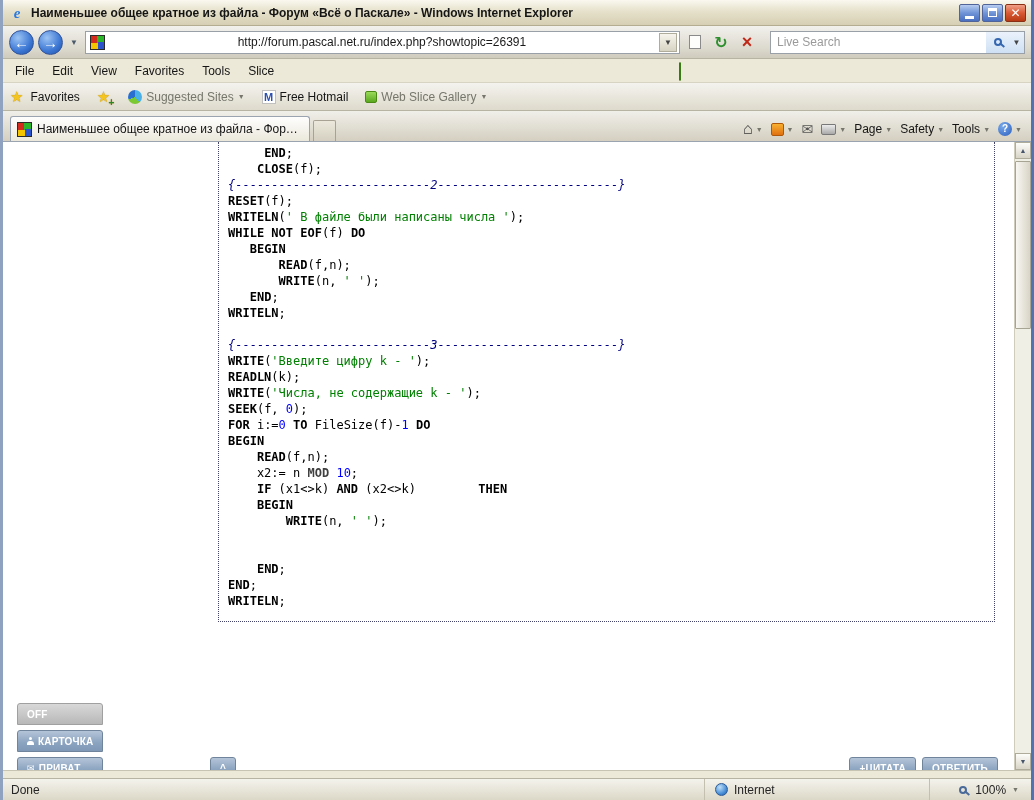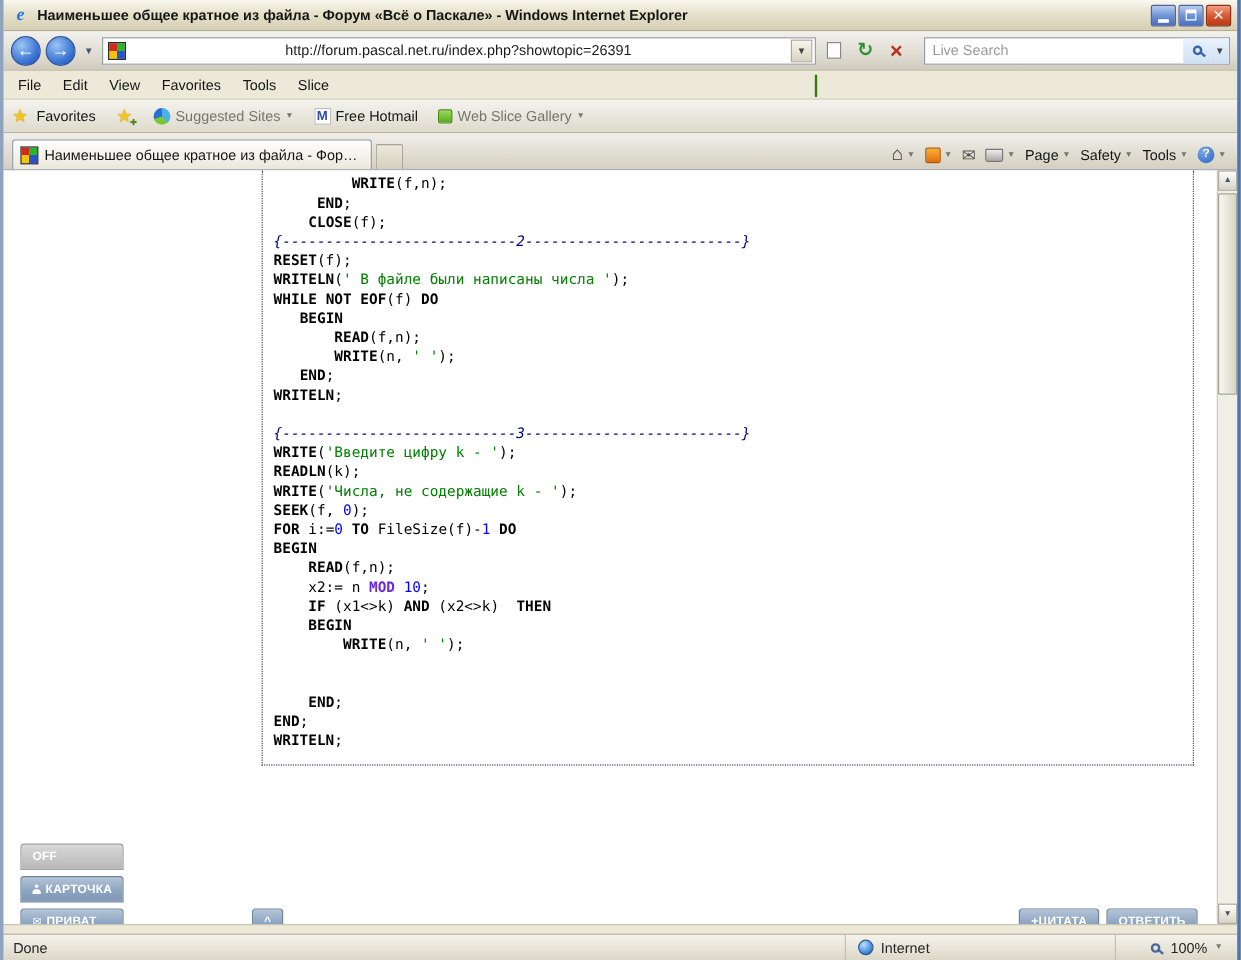--- a/index.html
+++ b/index.html
@@ -248,43 +248,42 @@
       <span class="cmd">
           <span class="help-ico">?</span>
           <span class="caret">▼</span>
         </span>
     </div>
   </div>
 
   <div class="content">
     <div class="page">
       <div class="code-box">
-          <div class="code-line"><span style="color: rgb(0, 0, 0);">         </span><span style="color: rgb(0, 0, 0); font-weight: bold;">WRITE</span><span style="color: rgb(0, 0, 0);">(f,n);</span></div>
           <div class="code-line"><span style="color: rgb(0, 0, 0);">     </span><span style="color: rgb(0, 0, 0); font-weight: bold;">END</span><span style="color: rgb(0, 0, 0);">;</span></div>
           <div class="code-line"><span style="color: rgb(0, 0, 0);">    </span><span style="color: rgb(0, 0, 0); font-weight: bold;">CLOSE</span><span style="color: rgb(0, 0, 0);">(f);</span></div>
           <div class="code-line"><span style="color: rgb(0, 0, 128); font-style: italic;">{---------------------------2-------------------------}</span></div>
           <div class="code-line"><span style="color: rgb(0, 0, 0); font-weight: bold;">RESET</span><span style="color: rgb(0, 0, 0);">(f);</span></div>
           <div class="code-line"><span style="color: rgb(0, 0, 0); font-weight: bold;">WRITELN</span><span style="color: rgb(0, 0, 0);">(</span><span style="color: rgb(0, 128, 0);">' В файле были написаны числа '</span><span style="color: rgb(0, 0, 0);">);</span></div>
           <div class="code-line"><span style="color: rgb(0, 0, 0); font-weight: bold;">WHILE</span><span style="color: rgb(0, 0, 0);"> </span><span style="color: rgb(0, 0, 0); font-weight: bold;">NOT</span><span style="color: rgb(0, 0, 0);"> </span><span style="color: rgb(0, 0, 0); font-weight: bold;">EOF</span><span style="color: rgb(0, 0, 0);">(f) </span><span style="color: rgb(0, 0, 0); font-weight: bold;">DO</span></div>
           <div class="code-line"><span style="color: rgb(0, 0, 0);">   </span><span style="color: rgb(0, 0, 0); font-weight: bold;">BEGIN</span></div>
           <div class="code-line"><span style="color: rgb(0, 0, 0);">       </span><span style="color: rgb(0, 0, 0); font-weight: bold;">READ</span><span style="color: rgb(0, 0, 0);">(f,n);</span></div>
           <div class="code-line"><span style="color: rgb(0, 0, 0);">       </span><span style="color: rgb(0, 0, 0); font-weight: bold;">WRITE</span><span style="color: rgb(0, 0, 0);">(n, </span><span style="color: rgb(0, 128, 0);">' '</span><span style="color: rgb(0, 0, 0);">);</span></div>
           <div class="code-line"><span style="color: rgb(0, 0, 0);">   </span><span style="color: rgb(0, 0, 0); font-weight: bold;">END</span><span style="color: rgb(0, 0, 0);">;</span></div>
           <div class="code-line"><span style="color: rgb(0, 0, 0); font-weight: bold;">WRITELN</span><span style="color: rgb(0, 0, 0);">;</span></div>
           <div class="code-line">&nbsp;</div>
           <div class="code-line"><span style="color: rgb(0, 0, 128); font-style: italic;">{---------------------------3-------------------------}</span></div>
           <div class="code-line"><span style="color: rgb(0, 0, 0); font-weight: bold;">WRITE</span><span style="color: rgb(0, 0, 0);">(</span><span style="color: rgb(0, 128, 0);">'Введите цифру k - '</span><span style="color: rgb(0, 0, 0);">);</span></div>
           <div class="code-line"><span style="color: rgb(0, 0, 0); font-weight: bold;">READLN</span><span style="color: rgb(0, 0, 0);">(k);</span></div>
           <div class="code-line"><span style="color: rgb(0, 0, 0); font-weight: bold;">WRITE</span><span style="color: rgb(0, 0, 0);">(</span><span style="color: rgb(0, 128, 0);">'Числа, не содержащие k - '</span><span style="color: rgb(0, 0, 0);">);</span></div>
           <div class="code-line"><span style="color: rgb(0, 0, 0); font-weight: bold;">SEEK</span><span style="color: rgb(0, 0, 0);">(f, </span><span style="color: rgb(0, 0, 255);">0</span><span style="color: rgb(0, 0, 0);">);</span></div>
           <div class="code-line"><span style="color: rgb(0, 0, 0); font-weight: bold;">FOR</span><span style="color: rgb(0, 0, 0);"> i:=</span><span style="color: rgb(0, 0, 255);">0</span><span style="color: rgb(0, 0, 0);"> </span><span style="color: rgb(0, 0, 0); font-weight: bold;">TO</span><span style="color: rgb(0, 0, 0);"> FileSize(f)-</span><span style="color: rgb(0, 0, 255);">1</span><span style="color: rgb(0, 0, 0);"> </span><span style="color: rgb(0, 0, 0); font-weight: bold;">DO</span></div>
           <div class="code-line"><span style="color: rgb(0, 0, 0); font-weight: bold;">BEGIN</span></div>
           <div class="code-line"><span style="color: rgb(0, 0, 0);">    </span><span style="color: rgb(0, 0, 0); font-weight: bold;">READ</span><span style="color: rgb(0, 0, 0);">(f,n);</span></div>
-          <div class="code-line"><span style="color: rgb(0, 0, 0);">    x2:= n </span><span style="color: #6d28d9; font-weight: bold;">MOD</span><span style="color: rgb(0, 0, 0);"> </span><span style="color: rgb(0, 0, 255);">10</span><span style="color: rgb(0, 0, 0);">;</span></div>
-          <div class="code-line"><span style="color: rgb(0, 0, 0);">    </span><span style="color: rgb(0, 0, 0); font-weight: bold;">IF</span><span style="color: rgb(0, 0, 0);"> (x1&lt;&gt;k) </span><span style="color: rgb(0, 0, 0); font-weight: bold;">AND</span><span style="color: rgb(0, 0, 0);"> (x2&lt;&gt;k)  </span><span style="color: rgb(0, 0, 0); font-weight: bold;">THEN</span></div>
+          <div class="code-line"><span style="color: rgb(0, 0, 0);">    x2:= n </span><span style="color: #404040; font-weight: bold;">MOD</span><span style="color: rgb(0, 0, 0);"> </span><span style="color: rgb(0, 0, 255);">10</span><span style="color: rgb(0, 0, 0);">;</span></div>
+          <div class="code-line"><span style="color: rgb(0, 0, 0);">    </span><span style="color: rgb(0, 0, 0); font-weight: bold;">IF</span><span style="color: rgb(0, 0, 0);"> (x1&lt;&gt;k) </span><span style="color: rgb(0, 0, 0); font-weight: bold;">AND</span><span style="color: rgb(0, 0, 0);"> (x2&lt;&gt;k)  </span><span style="color: rgb(0, 0, 0); font-weight: bold; margin-left: 48px;">THEN</span></div>
           <div class="code-line"><span style="color: rgb(0, 0, 0);">    </span><span style="color: rgb(0, 0, 0); font-weight: bold;">BEGIN</span></div>
           <div class="code-line"><span style="color: rgb(0, 0, 0);">        </span><span style="color: rgb(0, 0, 0); font-weight: bold;">WRITE</span><span style="color: rgb(0, 0, 0);">(n, </span><span style="color: rgb(0, 128, 0);">' '</span><span style="color: rgb(0, 0, 0);">);</span></div>
           <div class="code-line">&nbsp;</div>
           <div class="code-line">&nbsp;</div>
           <div class="code-line"><span style="color: rgb(0, 0, 0);">    </span><span style="color: rgb(0, 0, 0); font-weight: bold;">END</span><span style="color: rgb(0, 0, 0);">;</span></div>
           <div class="code-line"><span style="color: rgb(0, 0, 0); font-weight: bold;">END</span><span style="color: rgb(0, 0, 0);">;</span></div>
           <div class="code-line"><span style="color: rgb(0, 0, 0); font-weight: bold;">WRITELN</span><span style="color: rgb(0, 0, 0);">;</span></div>
         </div>
 
       <div class="grp-left">

